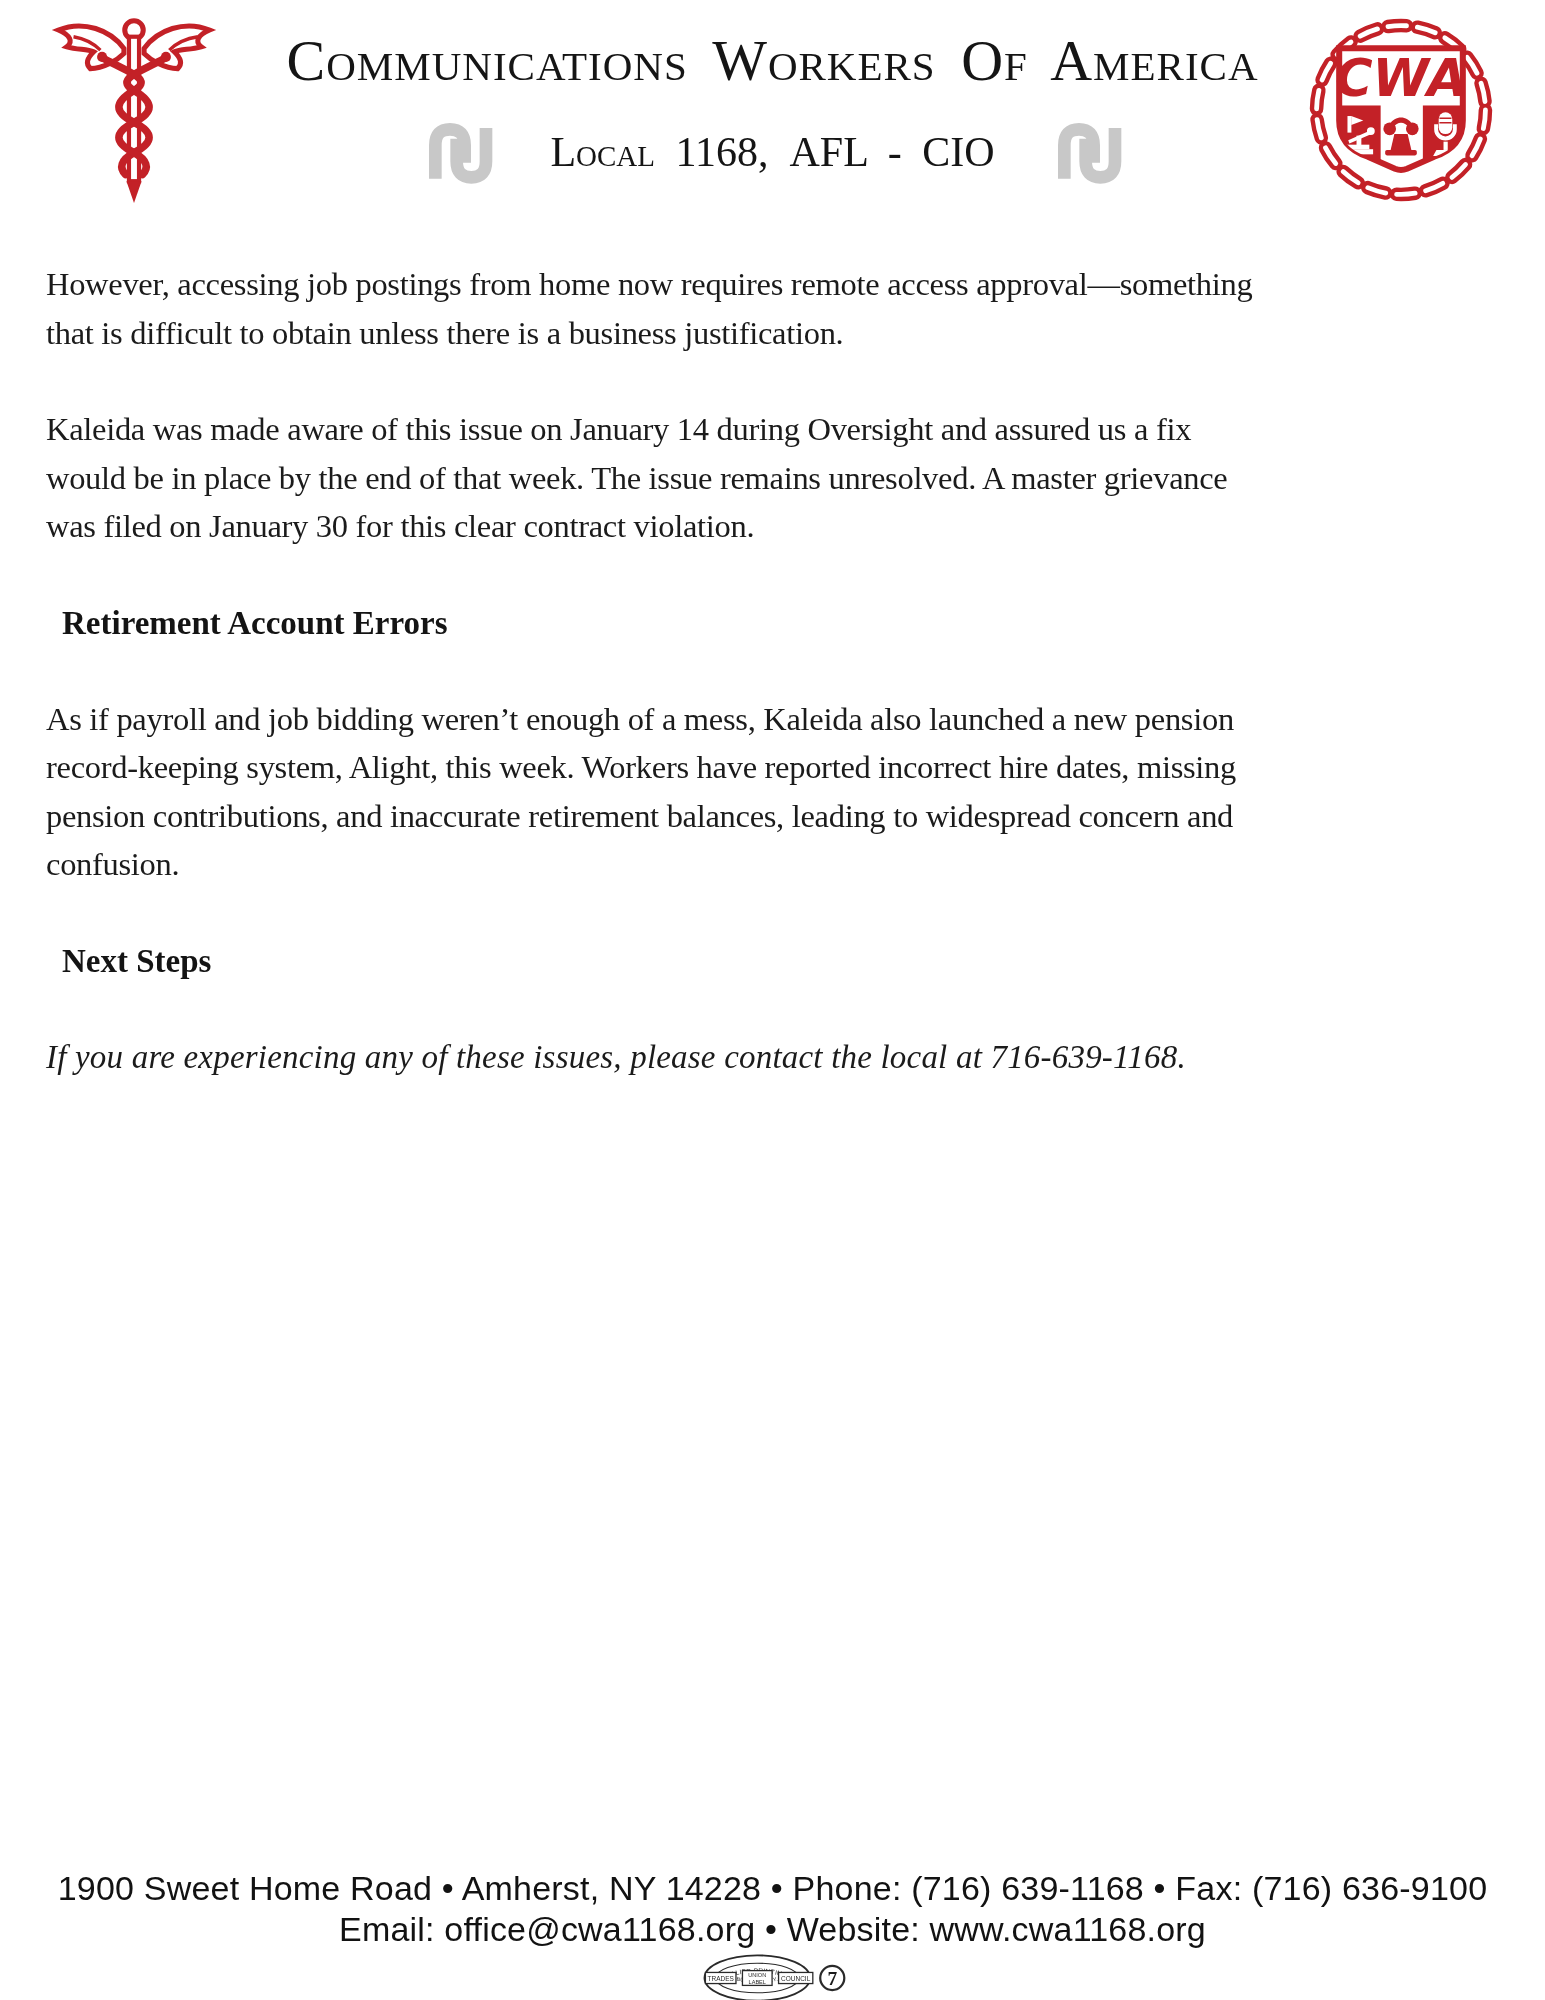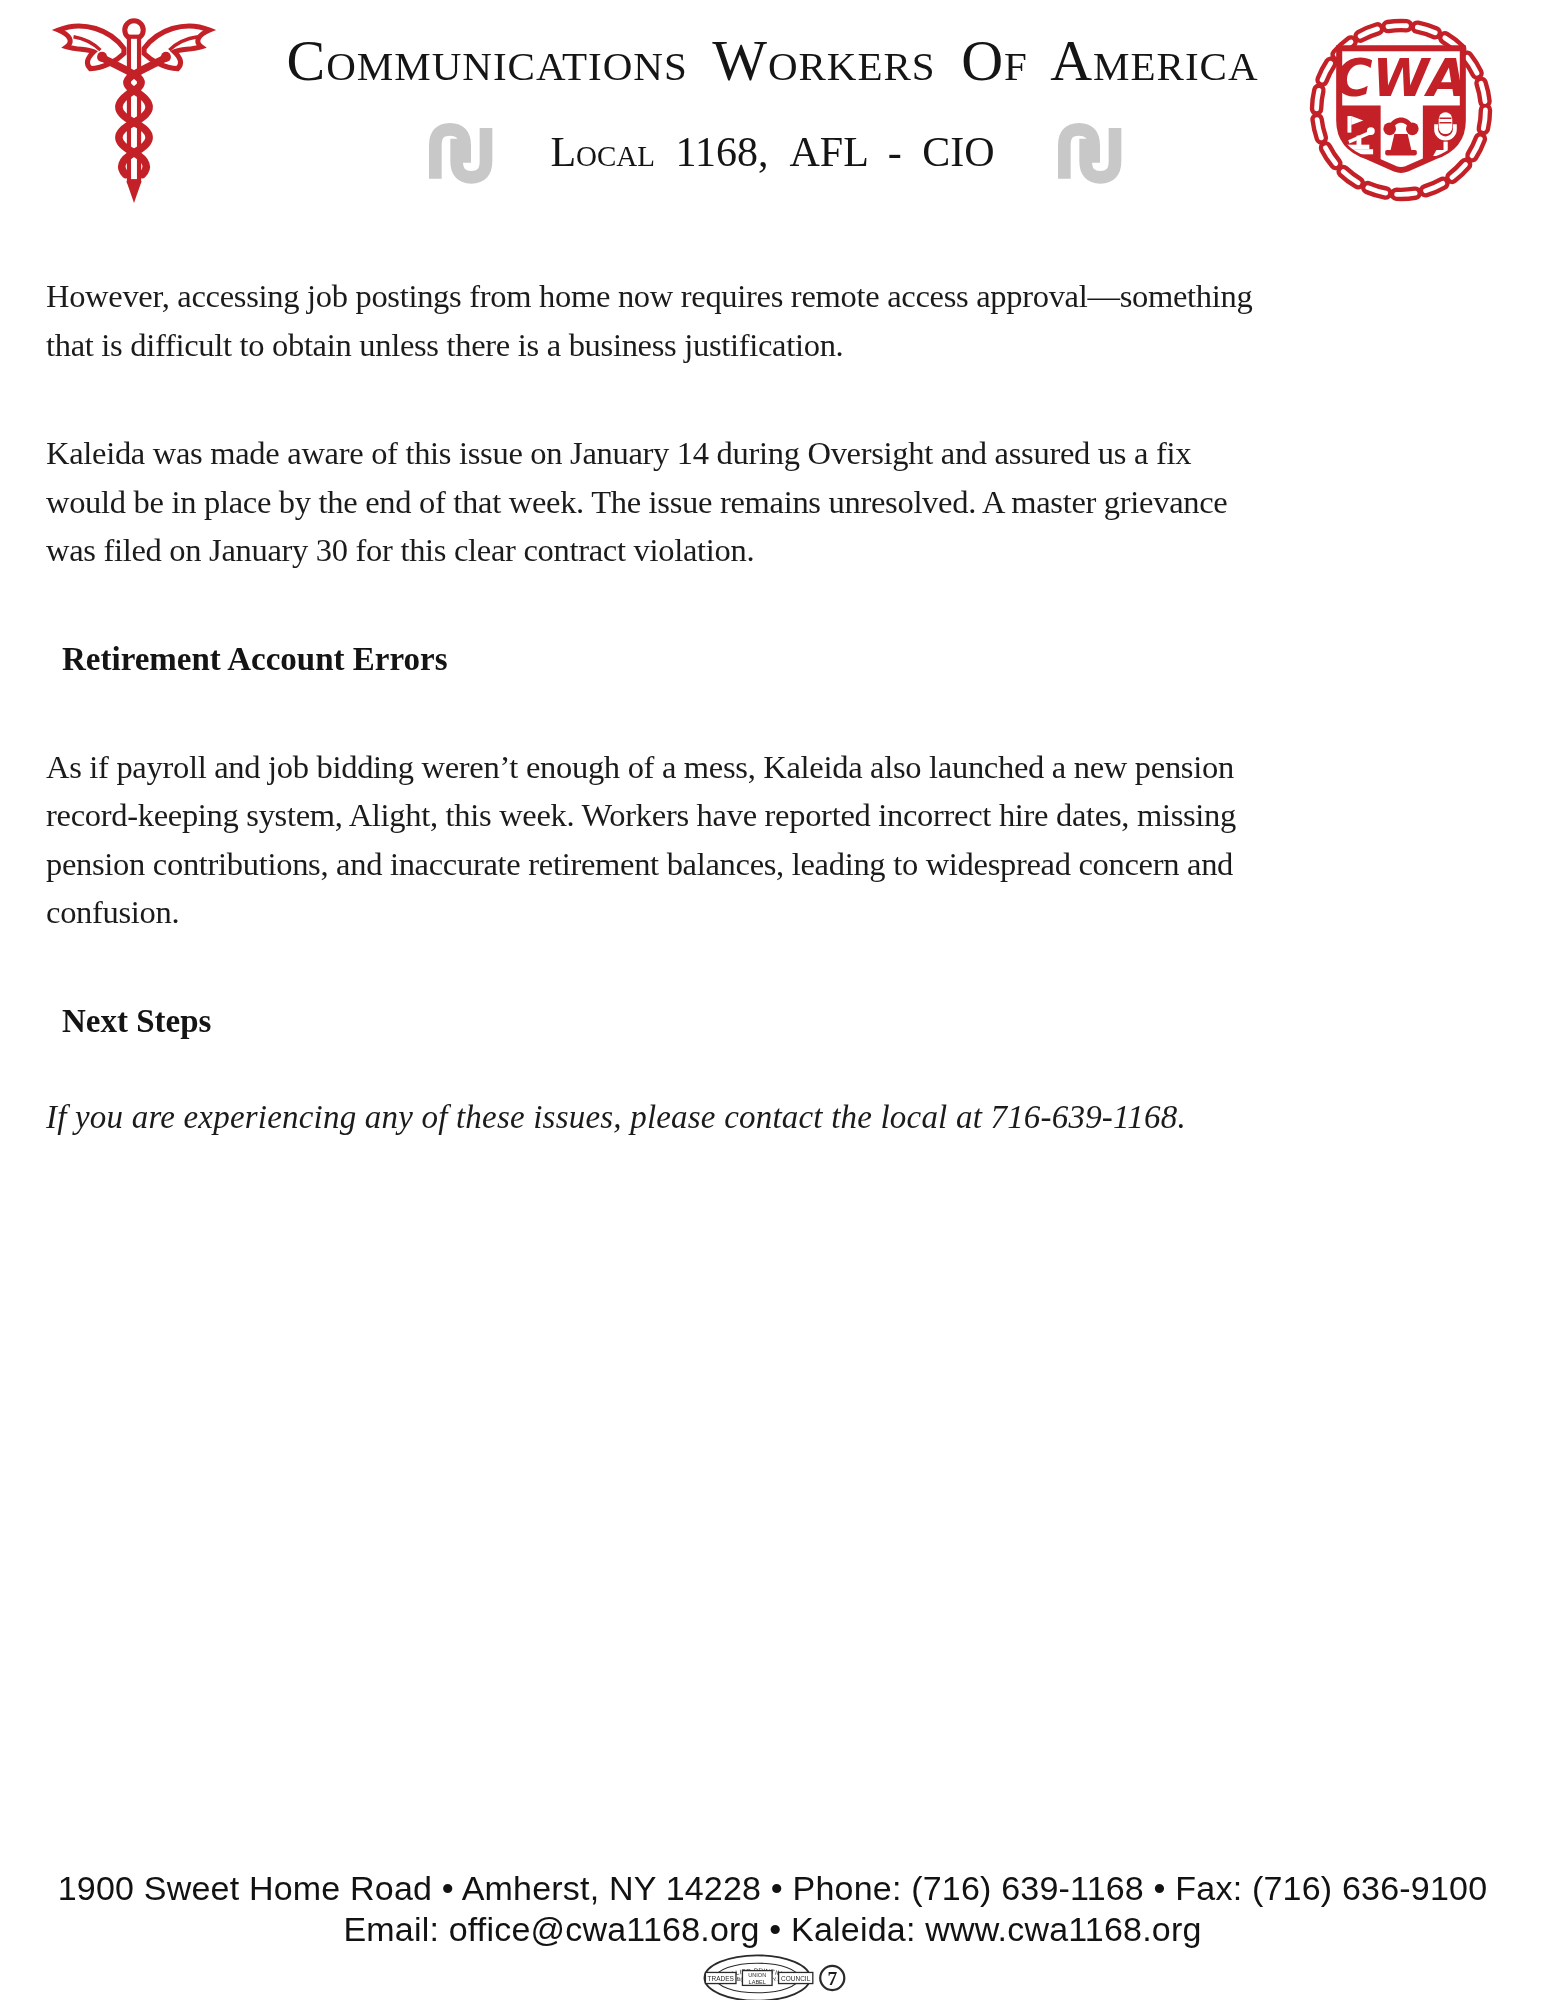--- a/index.html
+++ b/index.html
@@ -19,21 +19,21 @@
   }
   .local-text {
     font-variant:small-caps; font-size:42px; line-height:1; word-spacing:10px; color:#151515;
   }
   .caduceus { position:absolute; left:50px; top:14px; }
   .cwa-logo  { position:absolute; right:46px; top:12px; }
 
   
   main { padding:0 46px; }
   p.body-text {
-    font-size:32.5px; line-height:48.5px; margin:60px 0;
+    font-size:32.5px; line-height:48.5px; margin:48px 0;
     white-space:pre-line; letter-spacing:-0.3px;
   }
   h3.section-heading {
     font-size:33px; line-height:48px; margin:48px 16px; font-weight:bold; color:#141414;
   }
   p.contact-note {
     font-style:italic; text-align:left; font-size:33px; line-height:48px;
     margin:48px 0; letter-spacing:0.2px;
   }
 
@@ -152,21 +152,21 @@
 confusion.</p>
 
     <h3 class="section-heading">Next Steps</h3>
 
 
     <p class="contact-note">If you are experiencing any of these issues, please contact the local at 716-639-1168.</p>
   </main>
 
   <footer>
     <div class="footer-line">1900 Sweet Home Road • Amherst, NY 14228 • Phone: (716) 639-1168 • Fax: (716) 636-9100</div>
-    <div class="footer-line">Email: office@cwa1168.org • Kaleida: www.cwa1168.org</div>
+    <div class="footer-line">Email: office@cwa1168.org • Website: www.cwa1168.org</div>
 
     <div class="bug-row">
       <svg width="160" height="50" viewBox="0 0 158 54" aria-hidden="true">
         <ellipse cx="62" cy="27" rx="57" ry="24.5" fill="#ffffff" stroke="#2a2a2a" stroke-width="2"></ellipse>
         <ellipse cx="62" cy="27" rx="45" ry="16" fill="none" stroke="#2a2a2a" stroke-width="1.2"></ellipse>
         <defs>
           <path id="bugTop" d="M21,31 A49,21 0 0 1 103,31"></path>
           <path id="bugBottom" d="M24,24 A49,22 0 0 0 100,24"></path>
         </defs>
         <text class="bug-text" font-size="7" letter-spacing="0.3">

